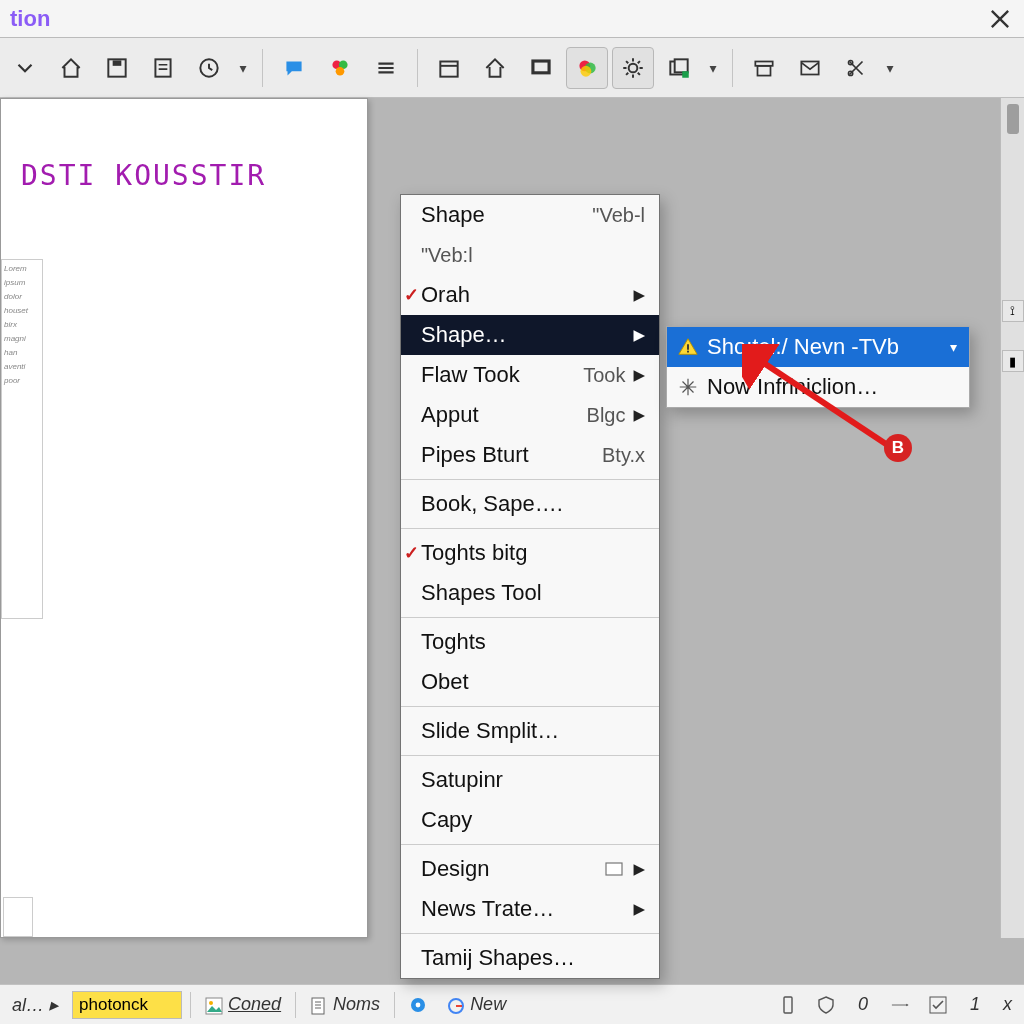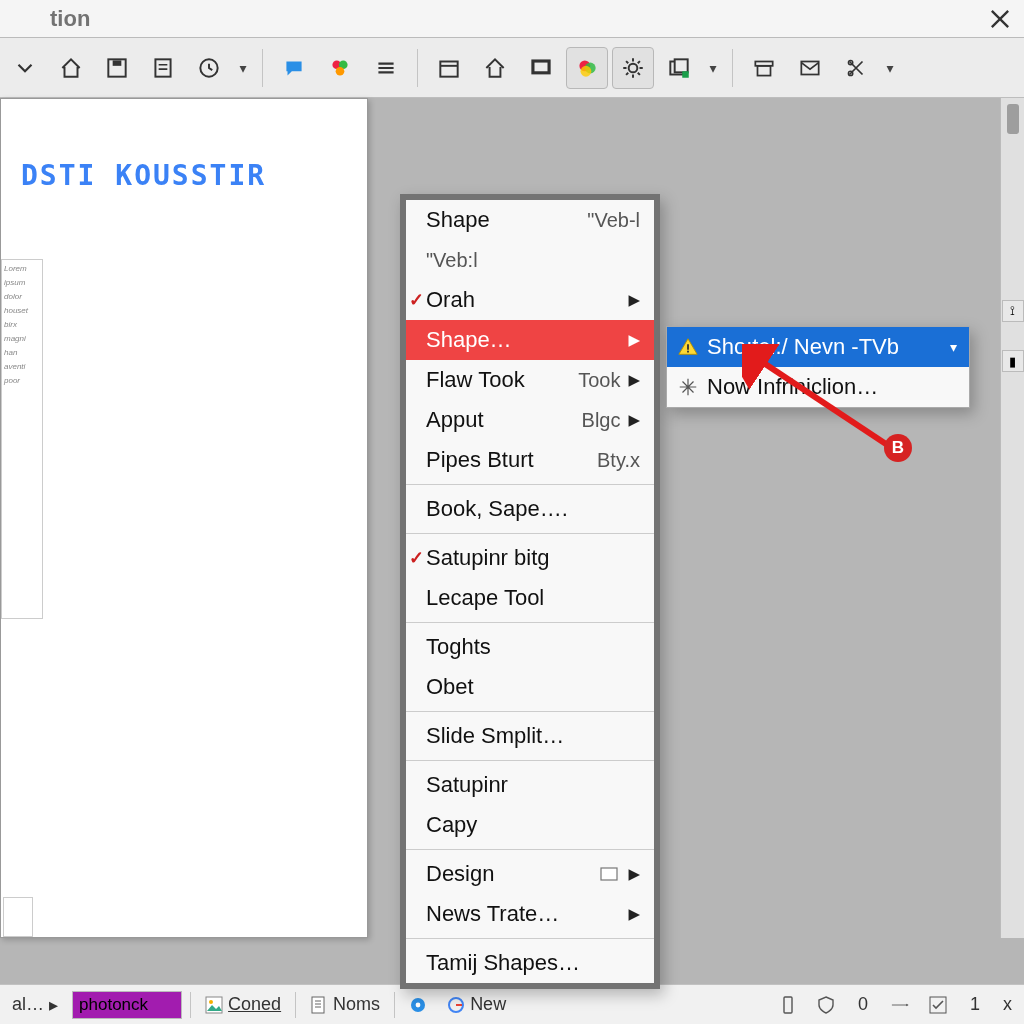--- a/index.html
+++ b/index.html
@@ -1,74 +1,74 @@
 <!DOCTYPE html>
 <html><head>
 <meta charset="utf-8">
 <style>
   * { box-sizing: border-box; margin: 0; padding: 0; }
   html, body { width: 1024px; height: 1024px; overflow: hidden; font-family: "Segoe UI", "Liberation Sans", Arial, sans-serif; }
   body { background: #d4a09e; display:flex; flex-direction:column; }
 
   
   .titlebar { height: 38px; background: #f5f5f5; border-bottom: 1px solid #bbb; display:flex; align-items:center; padding: 0 10px; }
-  .titlebar .title { font-size: 22px; font-weight: 700; color:#737373;margin-left:40px;}
+  .titlebar .title { font-size: 22px; font-weight: 700; color:#8b5cf6;}
   .titlebar .spacer { flex:1; }
   .titlebar .close { width:28px; height:28px; display:flex; align-items:center; justify-content:center; color:#333; font-size:22px; cursor:pointer; }
 
   
   .toolbar { height: 60px; background: #ececec; border-bottom:1px solid #bdbdbd; display:flex; align-items:center; padding: 0 4px; gap:4px; }
   .toolbar .tbtn { width:42px; height:42px; display:flex; align-items:center; justify-content:center; border-radius:4px; color:#333; }
   .toolbar .sep { width:1px; height:38px; background:#c4c4c4; margin:0 6px; }
   .toolbar .chev { width:18px; font-size:14px; color:#444; display:flex; align-items:center; justify-content:center;}
   .tbtn svg { width:26px; height:26px; }
   .active-btn { background:#e1e1e1; border:1px solid #b8b8b8; }
 
   
   .workarea { flex:1; position:relative; background:#b6b6b6; }
   .page { position:absolute; left:0; top:0; width:368px; height:840px; background:#fff; border:1px solid #999; box-shadow:2px 2px 6px rgba(0,0,0,0.2);}
-  .page .heading-text { position:absolute; left:20px; top:60px; font-family: monospace, "Courier New"; font-size:28px; color:#3b82f6; letter-spacing:2px; font-weight:700;}
+  .page .heading-text { position:absolute; left:20px; top:60px; font-family: monospace, "Courier New"; font-size:28px; color:#a21caf; letter-spacing:2px; font-weight:400;}
   .page .block1 { position:absolute; left:0px; top:160px; width:42px; height:360px; border:1px solid #ccc;}
   .page .block1 .tiny { font-size:8px; color:#888; line-height:14px; padding:2px; white-space:pre; font-style:italic;}
   .page .block2 { position:absolute; left:2px; top:798px; width:30px; height:40px; border:1px solid #ccc;}
 
   
   .rightpanel { position:absolute; right:0; top:0; width:24px; height:840px; background:#e0e0e0; border-left:1px solid #bbb; display:flex; flex-direction:column; align-items:center;}
   .rightpanel .thumb { position:absolute; top:6px; width:12px; height:30px; background:#9e9e9e; border-radius:3px; }
   .rightpanel .minibtn { position:absolute; top:202px; width:22px;height:22px; background:#e8e8e8; border:1px solid #bbb; display:flex;align-items:center;justify-content:center; font-size:13px;}
   .rightpanel .minibtn2 { top:252px; }
 
   
-  .menu { position:absolute; left:400px; top:96px; width:260px; background:#f8f8f8; border:6px solid #737373; box-shadow:4px 6px 14px rgba(0,0,0,0.25); font-size:22px; color:#111;}
+  .menu { position:absolute; left:400px; top:96px; width:260px; background:#f8f8f8; border:1px solid #737373; box-shadow:4px 6px 14px rgba(0,0,0,0.25); font-size:22px; color:#111;}
   .menu .mrow { display:flex; align-items:center; height:40px; padding: 0 14px 0 20px; position:relative; cursor:default; }
   .menu .mrow .label { flex:1; }
   .menu .mrow .accel { color:#555; font-size:20px; }
   .menu .mrow .arrow { margin-left:8px; font-size:15px; color:#222;}
   .menu .mrow.checked::before { content:"✓"; color:#cc2020; position:absolute; left:3px; font-size:18px; font-weight:700; }
-  .menu .mrow.highlight { background:#ef4444; color:#fff; }
+  .menu .mrow.highlight { background:#0f172a; color:#fff; }
   .menu .mrow.highlight .arrow { color:#fff; }
   .menu hr { border:none; border-top:1px solid #ccc; margin:4px 0; }
   .menu .micon { width:20px; margin-left:6px; }
 
   
   .submenu { position:absolute; left:666px; top:228px; width:304px; background:#f8f8f8; border:1px solid #aaa; box-shadow:4px 6px 14px rgba(0,0,0,0.25); font-size:22px; color:#111;}
   .submenu .srow { display:flex; align-items:center; height:40px; padding:0 12px 0 10px; gap:8px; cursor:default;}
   .submenu .srow.highlight { background:#1a6fd6; color:#fff; }
   .submenu .srow .sicon { width:22px; height:22px; display:flex; align-items:center; justify-content:center;}
   .submenu .srow .slabel { flex:1; white-space:nowrap; }
   .submenu .srow .sarrow { font-size:14px; }
 
   
   .redarrow { position:absolute; left:742px; top:246px; pointer-events:none;}
   .badge-b { position:absolute; left:884px; top:336px; width:28px;height:28px; background:#d62222; color:#fff; border-radius:50%; display:flex; align-items:center; justify-content:center; font-weight:700; font-size:17px;}
 
   
   .statusbar { height:40px; background:#f1f1f1; border-top:1px solid #c2c2c2; display:flex; align-items:center; padding:0 6px; gap:8px; font-size:18px; color:#333;}
-  .statusbar .sitem { display:flex; align-items:center; gap:5px; padding:2px 6px; }
-  .statusbar .sinput { height:28px; width:110px; border:1px solid #bbb; background:#a21caf; font-size:17px; padding:0 6px;}
+  .statusbar .sitem { display:flex; align-items:flex-end; gap:5px; padding:2px 6px;font-style:italic; }
+  .statusbar .sinput { height:28px; width:110px; border:1px solid #bbb; background:#fde047; font-size:17px; padding:0 6px;}
   .statusbar .sspacer { flex:1; }
   .statusbar .sval { min-width:16px; text-align:center; }
   .statusbar svg { width:18px; height:18px; }
   .statusbar .underline { text-decoration: underline; }
 
 </style>
 </head>
 <body>
 
 <div class="titlebar">
@@ -243,24 +243,24 @@
     <div class="mrow">
         <span class="label">Pipes Bturt</span>
         <span class="accel">Bty.x</span>
       </div>
     <hr>
     <div class="mrow">
         <span class="label">Book, Sape….</span>
       </div>
     <hr>
     <div class="mrow checked">
-        <span class="label">Satupinr bitg</span>
-      </div>
-    <div class="mrow">
-        <span class="label">Lecape Tool</span>
+        <span class="label">Toghts bitg</span>
+      </div>
+    <div class="mrow">
+        <span class="label">Shapes Tool</span>
       </div>
     <hr>
     <div class="mrow">
         <span class="label">Toghts</span>
       </div>
     <div class="mrow">
         <span class="label">Obet</span>
       </div>
     <hr>
     <div class="mrow">

